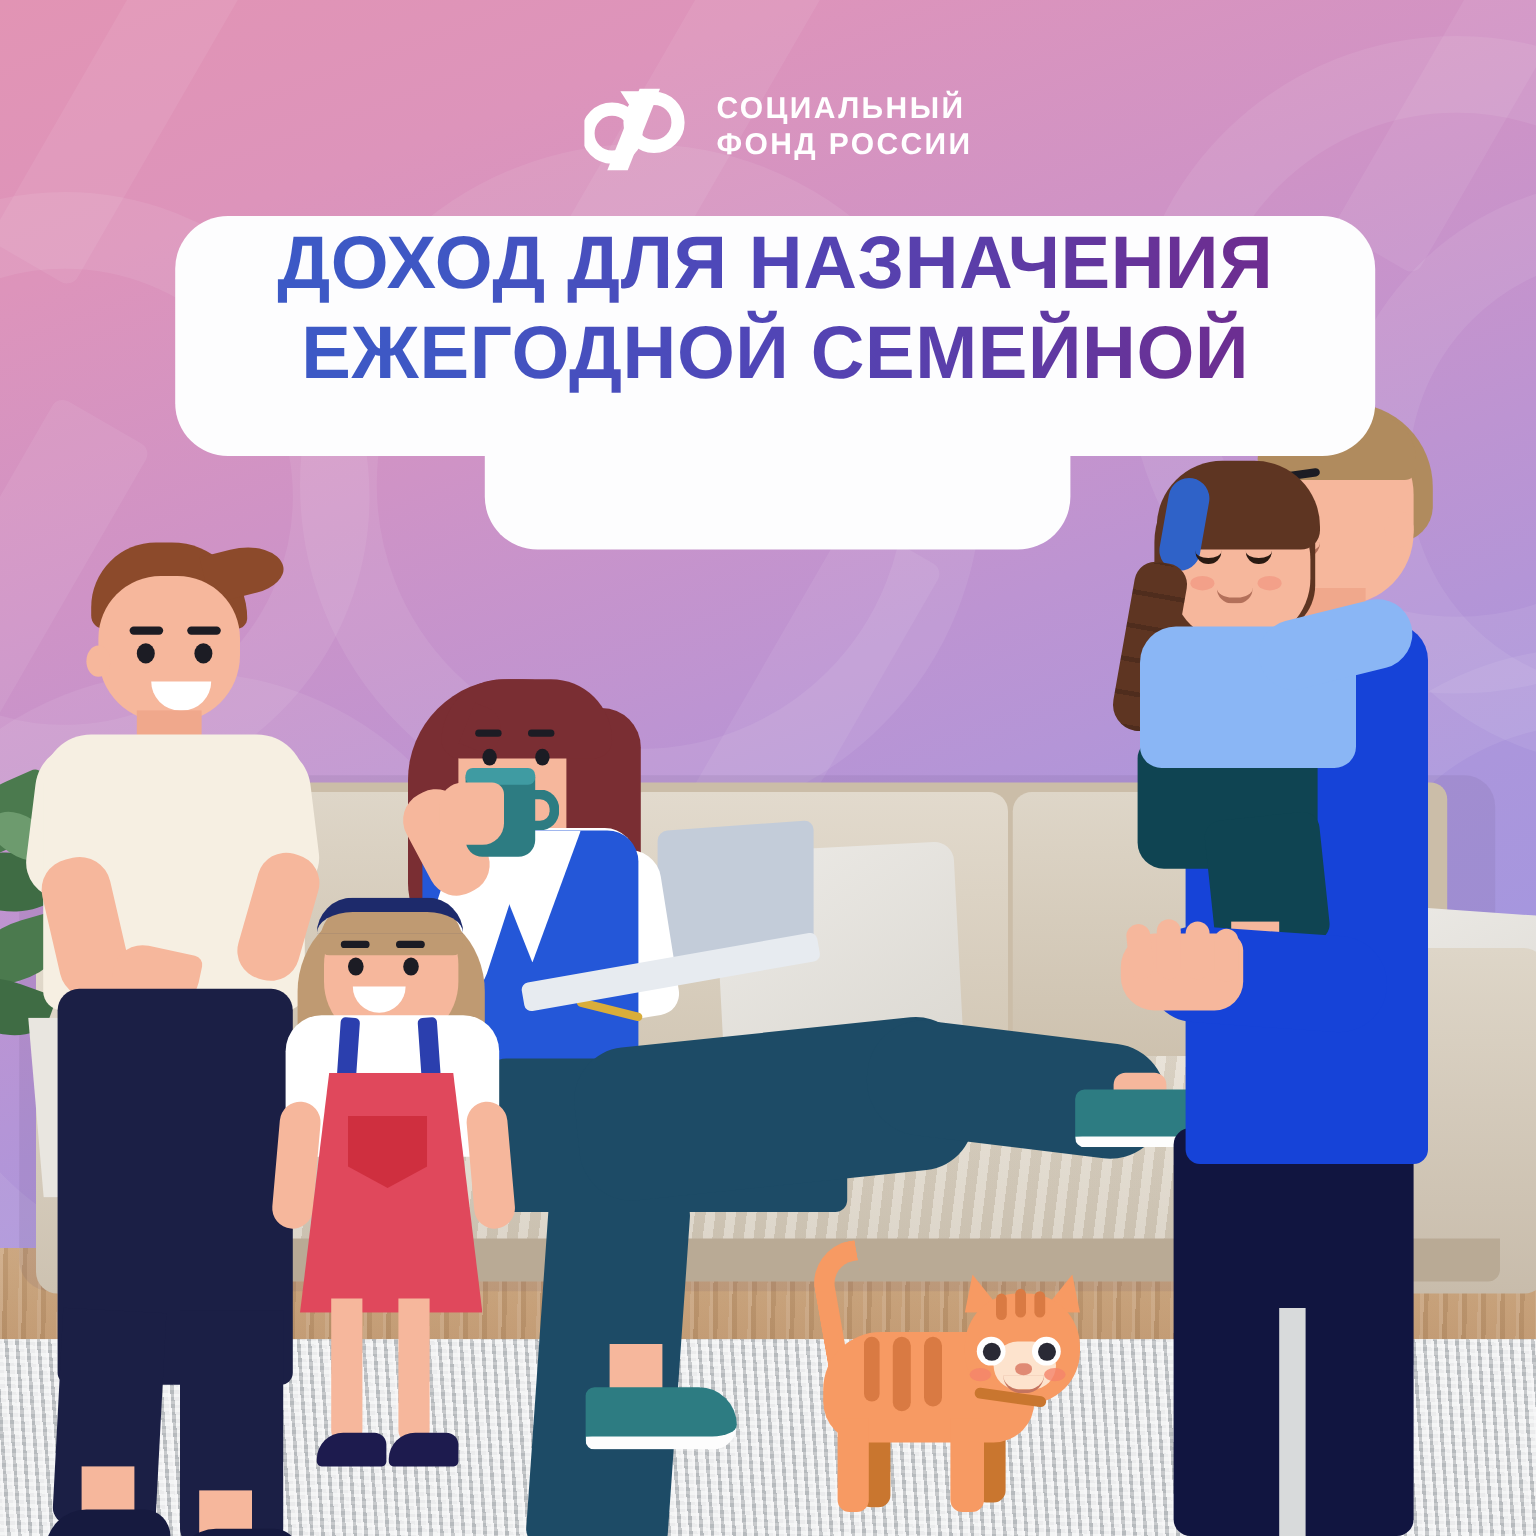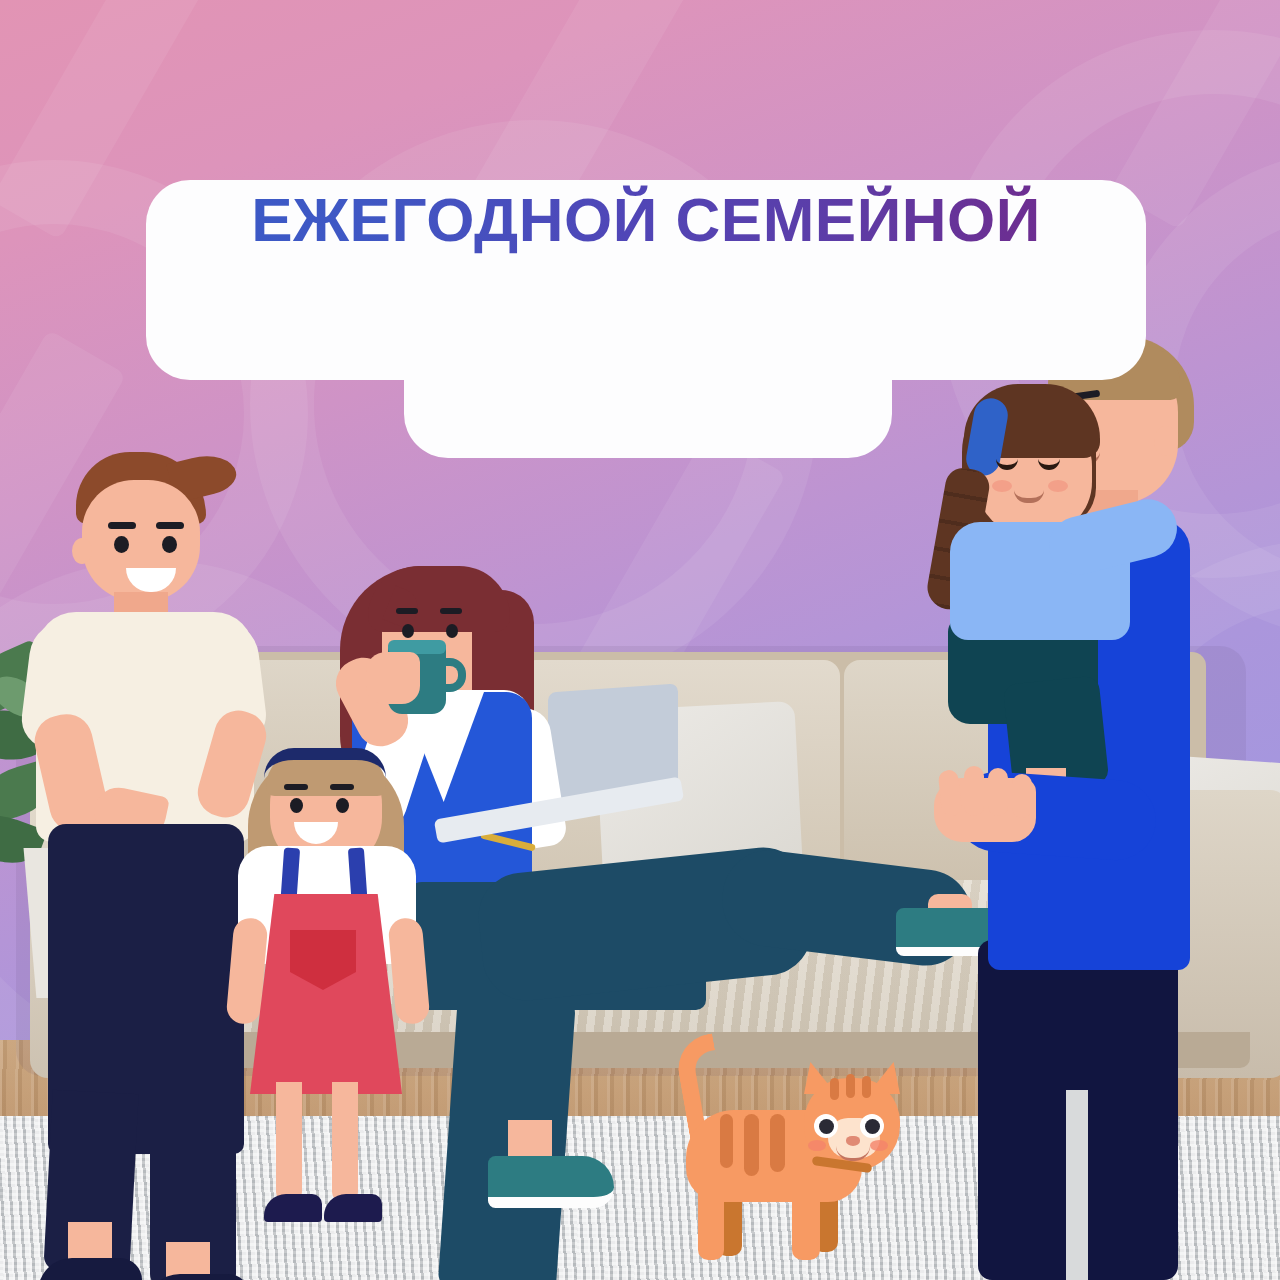--- a/index.html
+++ b/index.html
@@ -214,20 +214,36 @@
     <div class="wmr" style="left:1110px;top:150px;width:360px;height:360px;"></div>
     <div class="wmr" style="left:1060px;top:540px;width:400px;height:400px;"></div>
     <div class="wmr" style="left:-120px;top:560px;width:420px;height:420px;"></div>
     <div class="wmbar" style="left:60px;top:-60px;width:80px;height:300px;transform:rotate(30deg);"></div>
     <div class="wmbar" style="left:540px;top:-80px;width:90px;height:320px;transform:rotate(30deg);"></div>
     <div class="wmbar" style="left:1180px;top:-70px;width:80px;height:300px;transform:rotate(30deg);"></div>
     <div class="wmbar" style="left:-40px;top:330px;width:90px;height:330px;transform:rotate(30deg);"></div>
     <div class="wmbar" style="left:620px;top:430px;width:90px;height:330px;transform:rotate(30deg);"></div>
   </div>
 
+  <div class="logo">
+    <div class="logo-mark">
+      <svg viewBox="0 0 92 74" width="92" height="74" aria-hidden="true">
+        <g fill="#ffffff">
+          <path d="M30 8 h18 l-9 14 a20 20 0 1 1 -16 9 a20 20 0 1 0 16 -9 z"></path>
+          <circle cx="23" cy="43" r="20" fill="none" stroke="#ffffff" stroke-width="11"></circle>
+          <circle cx="58" cy="34" r="20" fill="none" stroke="#ffffff" stroke-width="11"></circle>
+          <path d="M46 6 h17 L36 74 H19 Z"></path>
+        </g>
+      </svg>
+    </div>
+    <div class="logo-txt">
+      <div class="logo-l1">СОЦИАЛЬНЫЙ</div>
+      <div class="logo-l2">ФОНД РОССИИ</div>
+    </div>
+  </div>
 
   <div class="wood"></div>
   <div class="sofa-shadow"></div>
   <div class="sofa-back"></div>
   <div class="cush b1"></div>
   <div class="cush b2"></div>
   <div class="cush b3"></div>
   <div class="pillow p1"></div>
   <div class="pillow p2"></div>
   <div class="seat"></div>
@@ -399,16 +415,17 @@
     <div class="blush" style="left:144px;"></div>
     <div class="blush" style="left:206px;"></div>
     <div class="nose"></div>
     <div class="mouth"></div>
     <div class="collar"></div>
   </div>
 
   <div class="card-bot"></div>
   <div class="card-top"></div>
   <div class="title">
+    <span>ДОХОД ДЛЯ НАЗНАЧЕНИЯ</span>
     <span>ЕЖЕГОДНОЙ СЕМЕЙНОЙ</span>
   </div>
 
 </div>
 
 </body></html>

